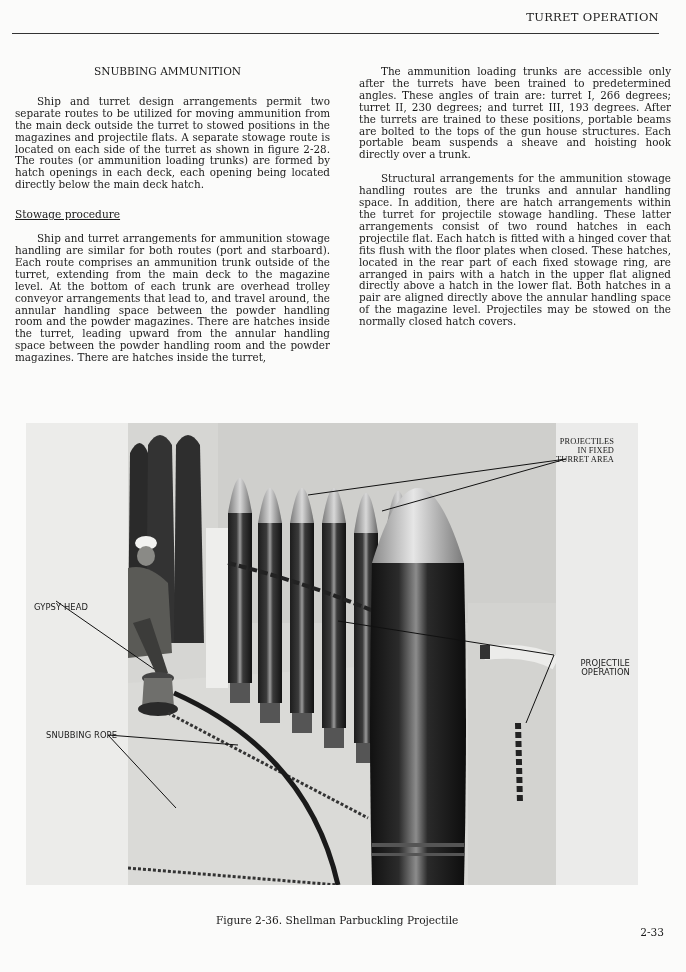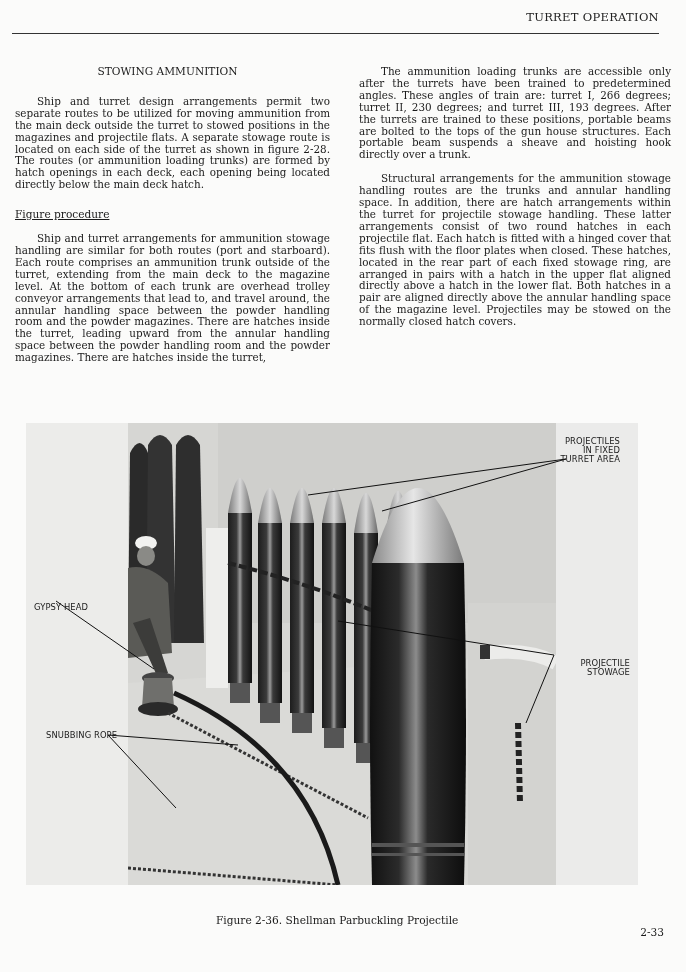--- a/index.html
+++ b/index.html
@@ -107,23 +107,23 @@
     }
     svg { display: block; }
   </style>
 </head>
 <body>
 
 <div class="running-head">TURRET OPERATION</div>
 <div class="head-rule"></div>
 
 <div class="col col-left">
-  <div class="section-title">STOWING AMMUNITION</div>
+  <div class="section-title">SNUBBING AMMUNITION</div>
   <p>Ship and turret design arrangements permit two separate routes to be utilized for moving ammunition from the main deck outside the turret to stowed positions in the magazines and projectile flats. A separate stowage route is located on each side of the turret as shown in figure 2-28. The routes (or ammunition loading trunks) are formed by hatch openings in each deck, each opening being located directly below the main deck hatch.</p>
-  <div class="subhead">Figure procedure</div>
+  <div class="subhead">Stowage procedure</div>
   <p>Ship and turret arrangements for ammunition stowage handling are similar for both routes (port and starboard). Each route comprises an ammunition trunk outside of the turret, extending from the main deck to the magazine level. At the bottom of each trunk are overhead trolley conveyor arrangements that lead to, and travel around, the annular handling space between the powder handling room and the powder magazines. There are hatches inside the turret, leading upward from the annular handling space between the powder handling room and the powder magazines. There are hatches inside the turret,</p>
 </div>
 
 <div class="col col-right">
   <p>The ammunition loading trunks are accessible only after the turrets have been trained to predetermined angles. These angles of train are: turret I, 266 degrees; turret II, 230 degrees; and turret III, 193 degrees. After the turrets are trained to these positions, portable beams are bolted to the tops of the gun house structures. Each portable beam suspends a sheave and hoisting hook directly over a trunk.</p>
   <p>Structural arrangements for the ammunition stowage handling routes are the trunks and annular handling space. In addition, there are hatch arrangements within the turret for projectile stowage handling. These latter arrangements consist of two round hatches in each projectile flat. Each hatch is fitted with a hinged cover that fits flush with the floor plates when closed. These hatches, located in the rear part of each fixed stowage ring, are arranged in pairs with a hatch in the upper flat aligned directly above a hatch in the lower flat. Both hatches in a pair are aligned directly above the annular handling space of the magazine level. Projectiles may be stowed on the normally closed hatch covers.</p>
 </div>
 
 <div class="figure">
   <div class="bg-left"></div>
@@ -244,27 +244,27 @@
   <svg width="612" height="462" viewBox="0 0 612 462" style="position:absolute;left:0;top:0;">
     <line x1="540" y1="36" x2="282" y2="72" stroke="#111" stroke-width="1"></line>
     <line x1="540" y1="36" x2="356" y2="88" stroke="#111" stroke-width="1"></line>
     <line x1="30" y1="178" x2="128" y2="246" stroke="#111" stroke-width="1"></line>
     <line x1="528" y1="232" x2="312" y2="198" stroke="#111" stroke-width="1"></line>
     <line x1="528" y1="232" x2="500" y2="300" stroke="#111" stroke-width="1"></line>
     <line x1="82" y1="312" x2="212" y2="322" stroke="#111" stroke-width="1"></line>
     <line x1="82" y1="312" x2="150" y2="385" stroke="#111" stroke-width="1"></line>
   </svg>
 
-  <div class="fig-label right" style="right:18px;top:14px;">
+  <div class="fig-label right" style="right:24px;top:14px;font-family:Liberation Serif, serif;">
     <div>PROJECTILES</div>
     <div>IN FIXED</div>
     <div>TURRET  AREA</div>
   </div>
   <div class="fig-label" style="left:8px;top:180px;text-align:center;">GYPSY HEAD</div>
   <div class="fig-label right" style="right:8px;top:236px;text-align:right;">
     <div>PROJECTILE</div>
-    <div>STOWAGE</div>
+    <div>OPERATION</div>
   </div>
   <div class="fig-label" style="left:20px;top:308px;">SNUBBING ROPE</div>
 </div>
 
 <div class="caption">Figure 2-36.  Shellman Parbuckling Projectile</div>
 <div class="page-number">2-33</div>
 
 </body></html>

